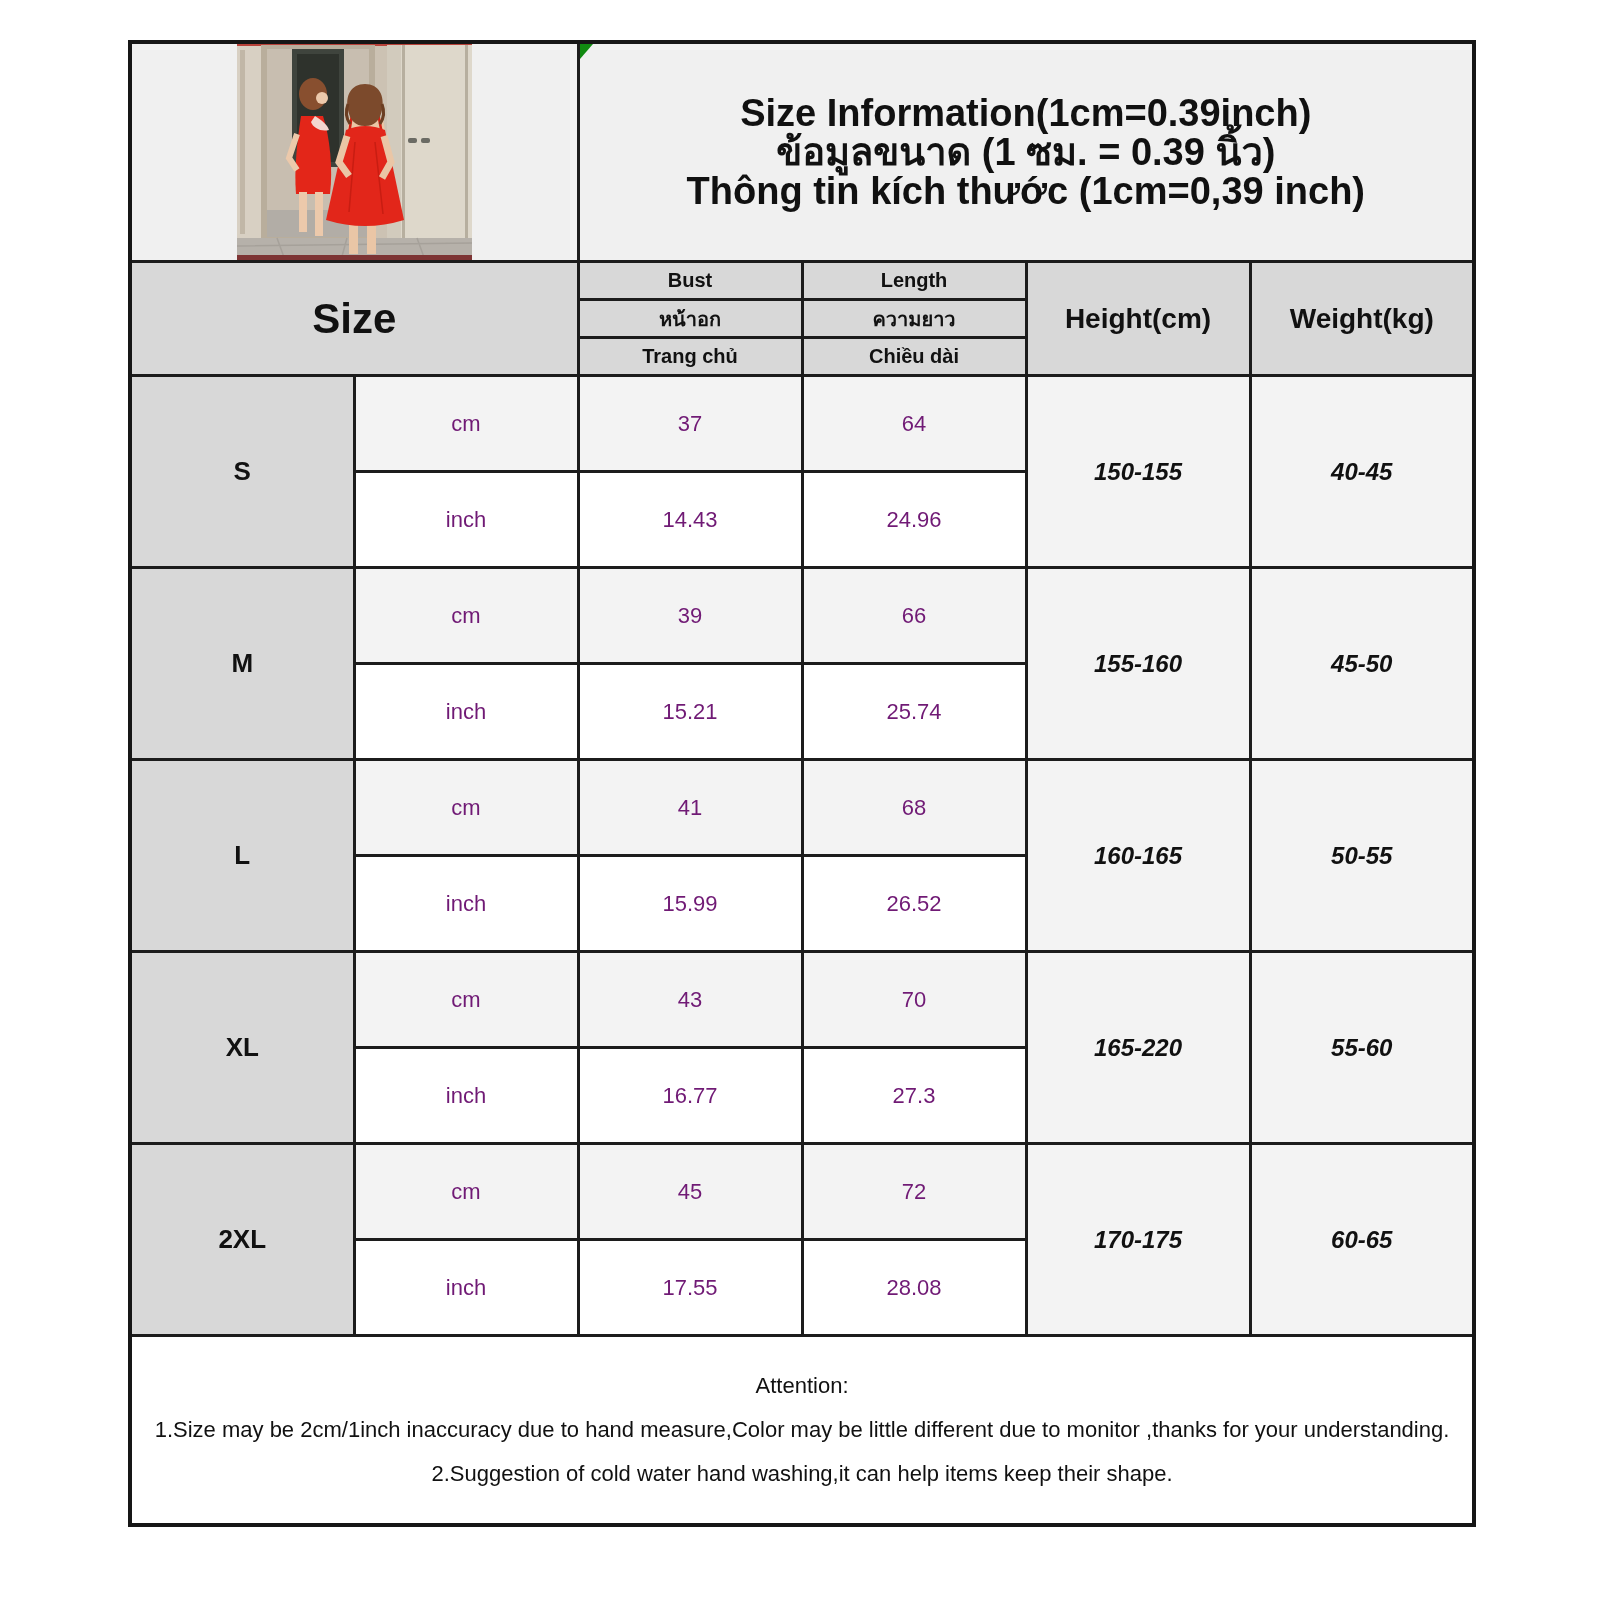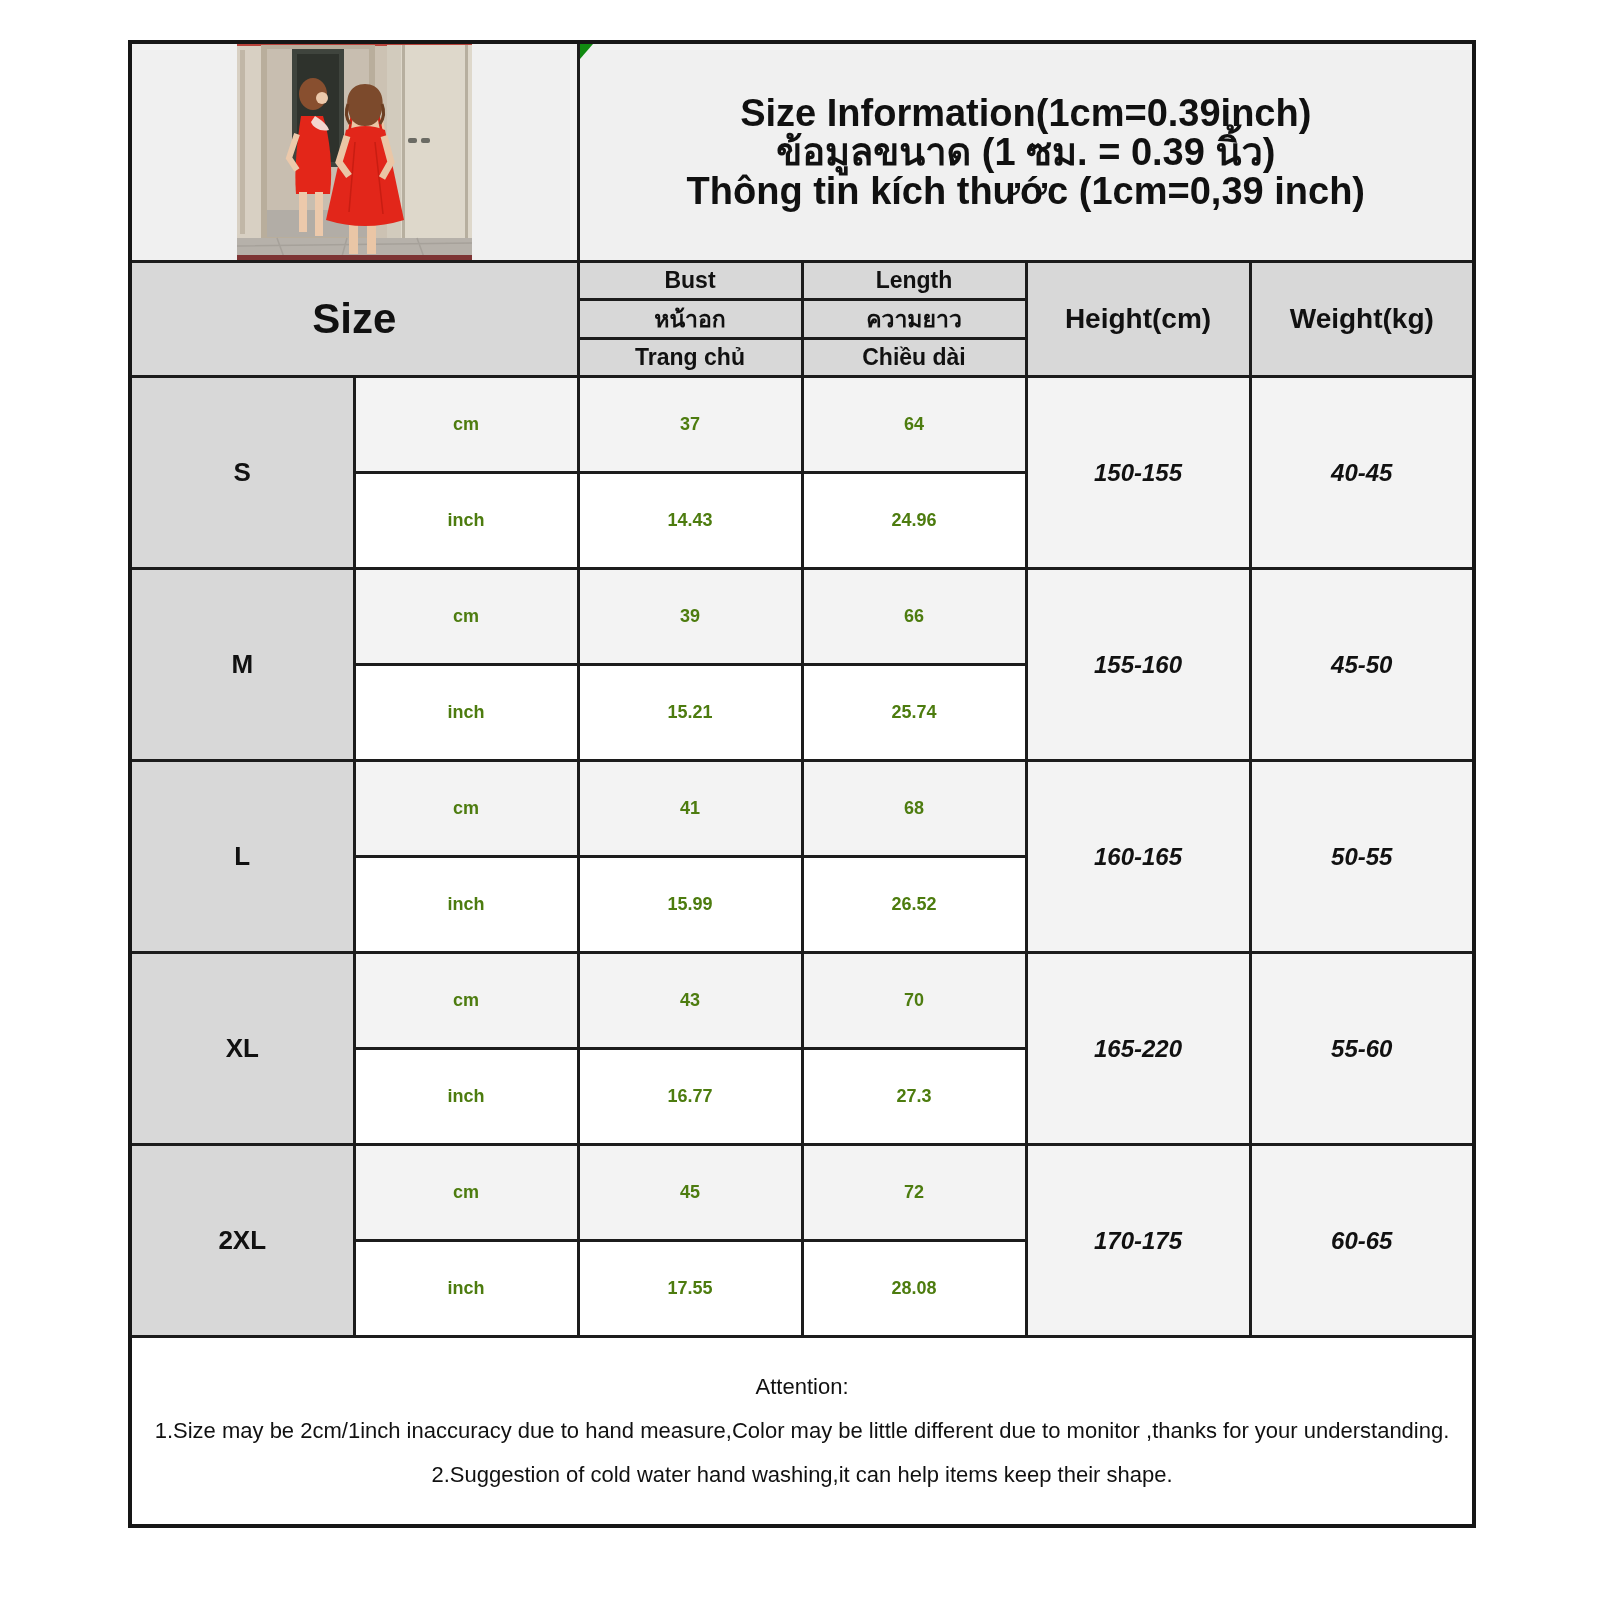--- a/index.html
+++ b/index.html
@@ -20,28 +20,28 @@
   col{width:224px;}
 
   
   .photo-cell{height:216px;background:#f0f0f0;}
   .title-cell{background:#f0f0f0;position:relative;}
   .title-line{font-weight:bold;font-size:38px;line-height:39px;color:#111;}
   .flag{position:absolute;top:0;left:0;line-height:0;}
 
   
   .h-size{background:#d8d8d8;font-weight:bold;font-size:42px;color:#111;}
-  .h-col{background:#d8d8d8;font-weight:bold;font-size:23px;height:35px;color:#111;}
+  .h-col{background:#d8d8d8;font-weight:bold;font-size:20px;height:35px;color:#111;}
   .h-merge{background:#d8d8d8;font-weight:bold;font-size:28px;color:#111;}
 
   
   .c-size{background:#d8d8d8;font-weight:bold;font-size:26px;color:#111;}
   .row-cm td.c-unit,.row-cm td.c-val{background:#f3f3f3;}
   .row-in td.c-unit,.row-in td.c-val{background:#ffffff;}
-  .c-unit,.c-val{font-weight:bold;font-size:18px;height:93px;color:#4d7c0f;}
+  .c-unit,.c-val{font-weight:normal;font-size:22px;height:93px;color:#701a75;}
   .c-range{background:#f3f3f3;font-weight:bold;font-size:24px;color:#111;font-style:italic;}
 
   
   .attn-cell{background:#ffffff;height:186px;vertical-align:middle;}
   .attn-text{font-size:22px;line-height:44px;font-weight:normal;color:#111;
     padding:0 16px;text-align:center;}
   .photo-wrap{display:flex;align-items:flex-end;justify-content:center;height:216px;}
 </style>
 </head>
 <body>

